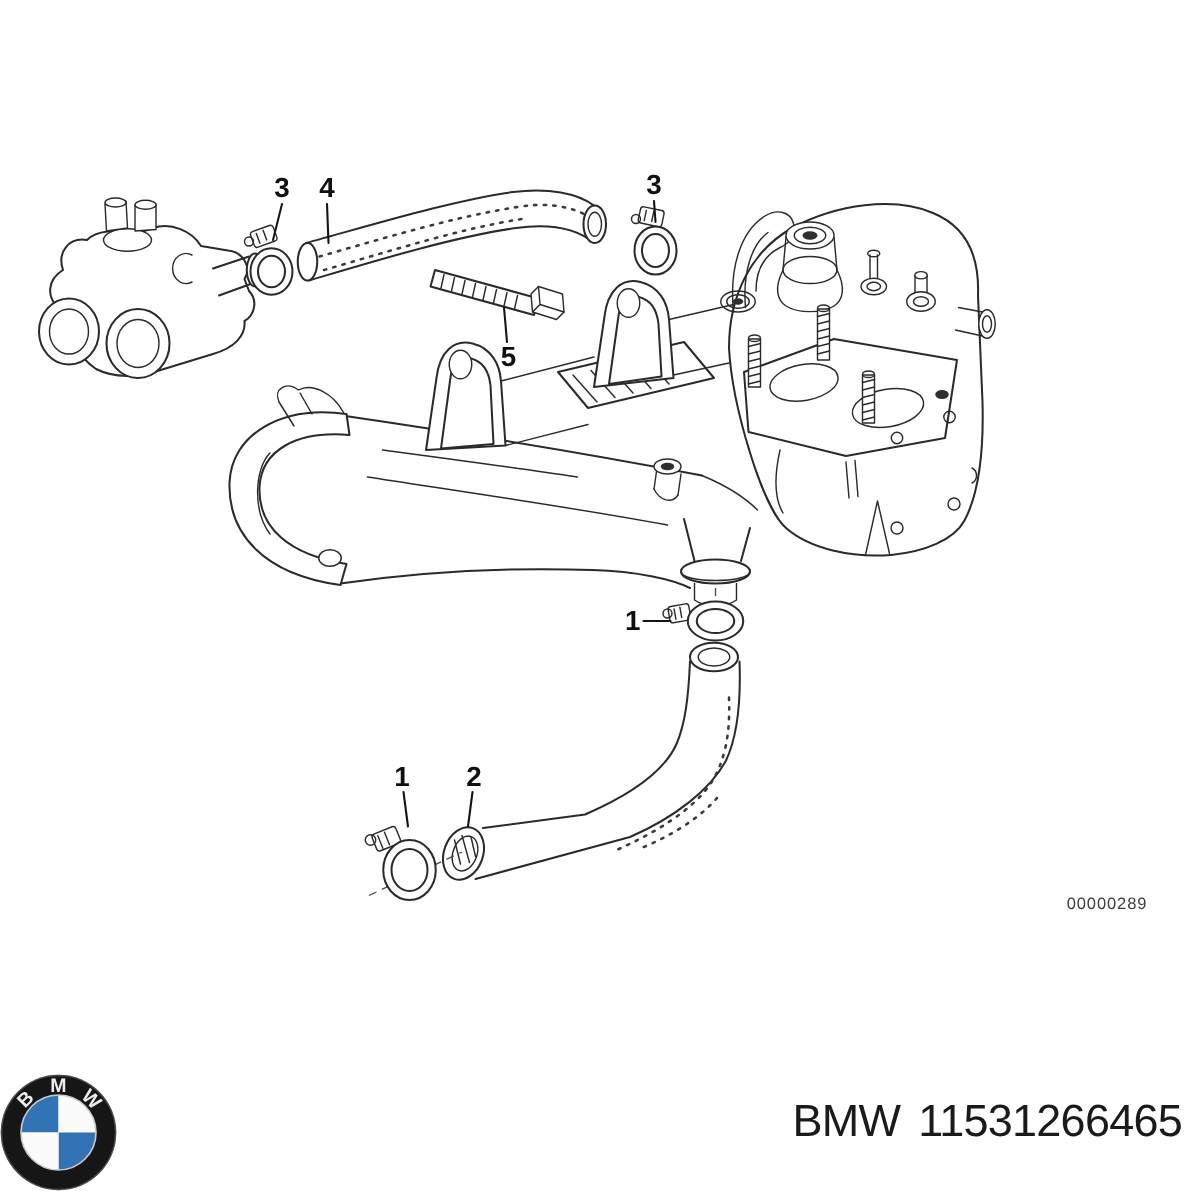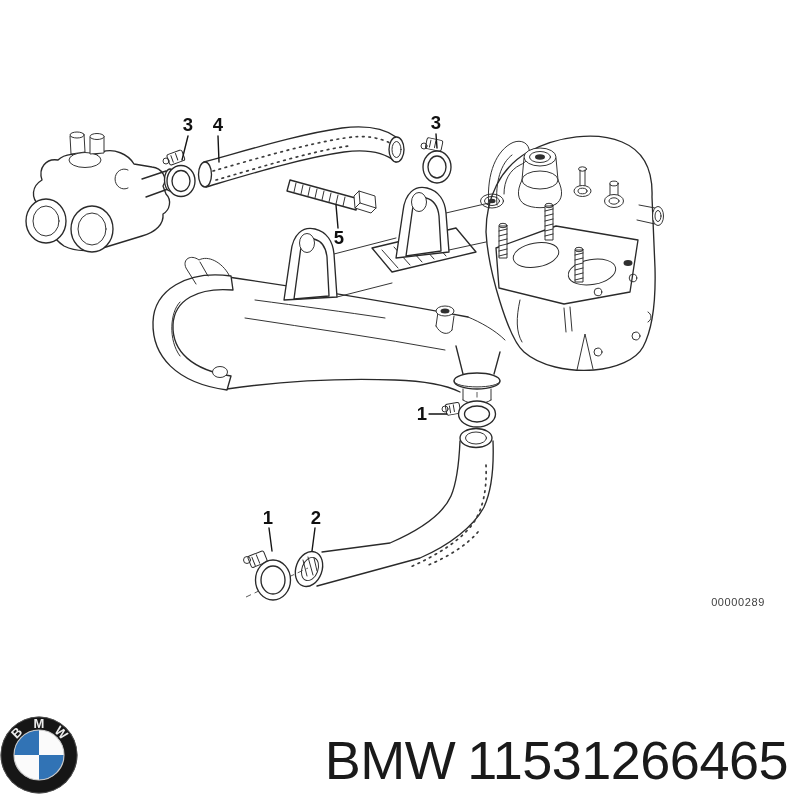--- a/index.html
+++ b/index.html
@@ -13,21 +13,21 @@
   .dot  { fill:none; stroke:#3a3a3a; stroke-dasharray:1.6 4.8; stroke-width:1.7; stroke-linecap:round; }
   .dash { fill:none; stroke:#4a4a4a; stroke-dasharray:5.5 4; stroke-width:0.9; }
   .dk { fill:#2f2f2f; stroke:none; }
   .lbl { font-family:"Liberation Sans", sans-serif; font-size:18.5px; font-weight:bold; fill:#101010; }
   .wm  { font-family:"Liberation Sans", sans-serif; font-size:11px; fill:#3e3e3e; letter-spacing:0.6px; }
   .leader { fill:none; stroke:#151515; stroke-width:1.4; stroke-linecap:round; }
 
   
   .footer { position:absolute; left:0; top:700px; width:800px; height:100px; }
   .roundel { position:absolute; left:-1px; top:14px; }
-  .part-label { position:absolute; right:12px; top:33px; font-size:54px; line-height:1;
+  .part-label { position:absolute; right:12px; top:33px; font-size:30px; line-height:1;
                 letter-spacing:-0.5px; color:#1a1a1a; white-space:nowrap; font-weight:normal;margin-left:40px; }
   .part-label .sp { display:inline-block; width:12px; }
   .roundel text { font-family:"Liberation Sans", sans-serif; font-size:13px; font-weight:bold; }
 </style>
 </head>
 <body>
 
 <div class="page">
 
   

